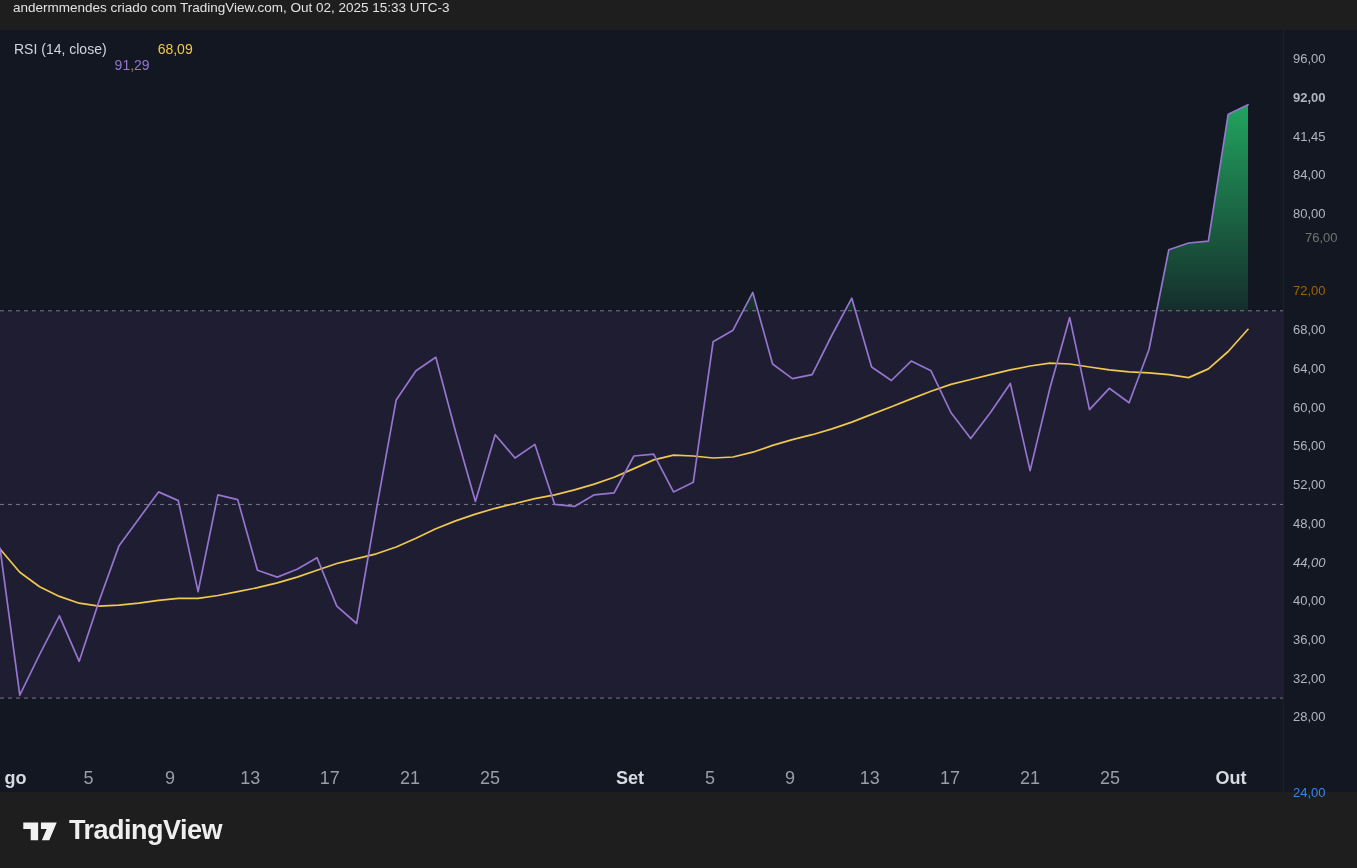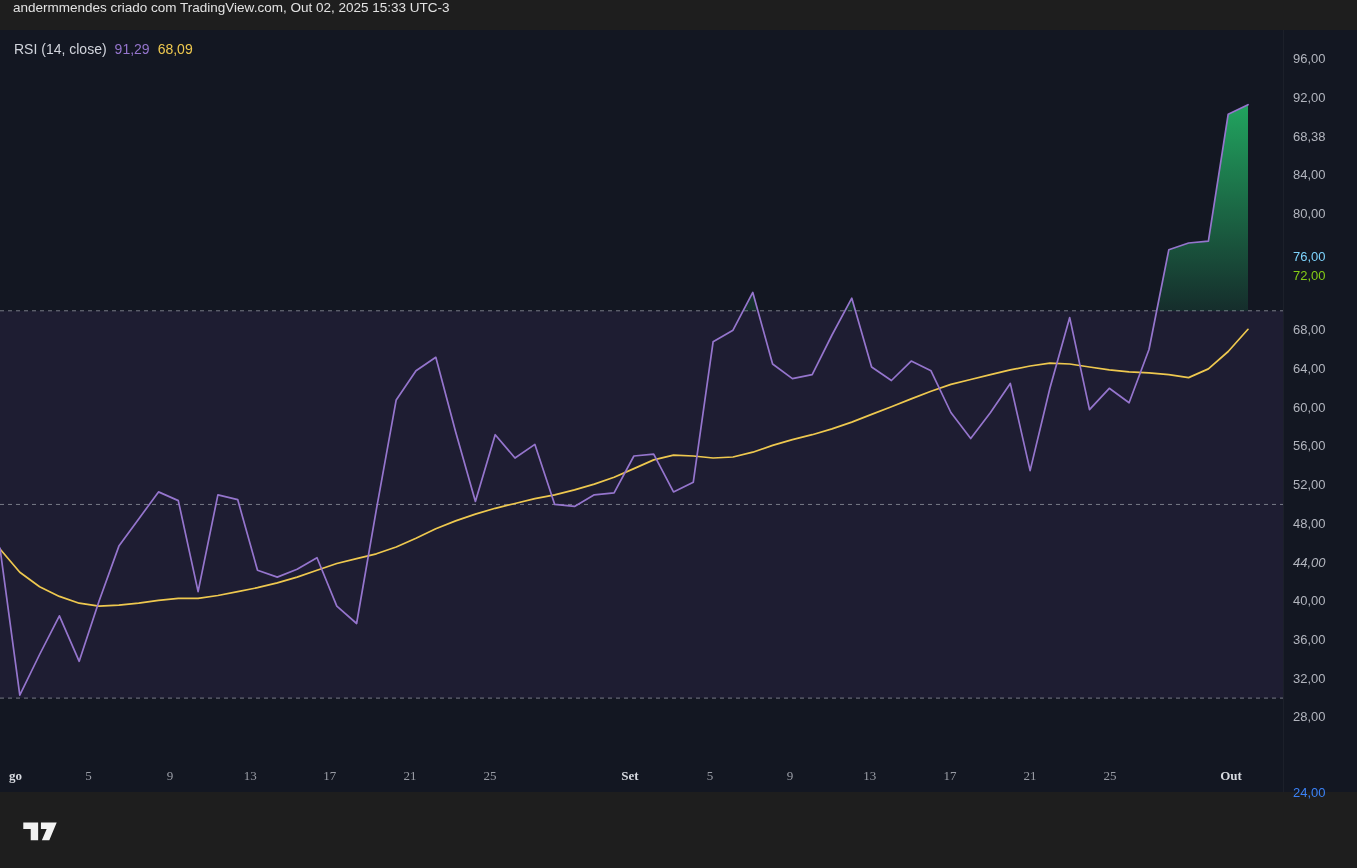--- a/index.html
+++ b/index.html
@@ -45,21 +45,21 @@
     font-size:13px; color:#b2b5be;
     line-height:14px; white-space:nowrap;
   }
   .xaxis {
     position:absolute; left:0; top:732px;
     width:1283px; height:30px;
   }
   .xtick {
     position:absolute; top:6px;
     transform:translateX(-50%);
-    font-size:13px; color:#9a9da6; white-space:nowrap;font-family:Liberation Serif, serif;
+    font-size:18px; color:#9a9da6; white-space:nowrap;
   }
   .xtick.month { color:#d7dae0; font-weight:700; }
   .bottombar {
     height:76px;
     display:flex; align-items:center;
     padding-left:22px;
     background:#1e1e1e;
   }
   .brand { display:flex; align-items:center; gap:11px; cursor:pointer; }
   .wordmark {
@@ -85,31 +85,31 @@
       <rect x="0" y="280.79365079365084" width="1283" height="387.30158730158735" fill="rgba(126,87,194,0.10)"></rect>
       <line x1="0" x2="1283" y1="280.79365079365084" y2="280.79365079365084" stroke="#787b86" stroke-width="1" stroke-dasharray="4 4"></line>
       <line x1="0" x2="1283" y1="474.44444444444446" y2="474.44444444444446" stroke="#787b86" stroke-width="1" stroke-dasharray="4 4"></line>
       <line x1="0" x2="1283" y1="668.0952380952382" y2="668.0952380952382" stroke="#787b86" stroke-width="1" stroke-dasharray="4 4"></line>
       <path d="M743.1,280.8 L752.8,262.4 L757.8,280.8 Z M845.0,280.8 L851.8,268.2 L855.4,280.8 Z M1156.6,280.8 L1168.8,219.8 L1188.6,213.0 L1208.4,211.1 L1228.2,84.2 L1248.0,74.7 L1248.0,280.8 Z" fill="url(#gfill)"></path>
       <polyline points="0.0,519.0 19.8,542.2 39.6,556.7 59.4,566.4 79.2,573.2 99.0,576.1 118.9,575.1 138.7,573.2 158.5,570.3 178.3,568.4 198.1,568.4 217.9,565.5 237.7,561.6 257.5,557.7 277.3,552.9 297.1,547.1 317.0,540.3 336.8,533.5 356.6,528.7 376.4,523.8 396.2,517.0 416.0,508.3 435.8,498.7 455.6,490.9 475.4,484.1 495.2,478.3 515.0,473.5 534.9,468.6 554.7,464.8 574.5,459.9 594.3,454.1 614.1,447.3 633.9,438.6 653.7,429.9 673.5,425.1 693.3,426.0 713.1,428.0 733.0,427.0 752.8,422.2 772.6,415.4 792.4,409.6 812.2,404.7 832.0,398.9 851.8,392.1 871.6,384.4 891.4,376.7 911.2,368.9 931.0,361.2 950.9,354.4 970.7,349.5 990.5,344.7 1010.3,339.9 1030.1,336.0 1049.9,333.1 1069.7,334.0 1089.5,337.0 1109.3,339.9 1129.1,341.8 1149.0,342.8 1168.8,344.7 1188.6,347.6 1208.4,338.9 1228.2,321.5 1248.0,299.3" fill="none" stroke="#eec84f" stroke-width="1.7" stroke-linejoin="round" stroke-linecap="round"></polyline>
       <polyline points="0.0,518.0 19.8,665.2 39.6,624.5 59.4,585.8 79.2,631.3 99.0,571.3 118.9,516.1 138.7,489.0 158.5,461.9 178.3,470.6 198.1,561.6 217.9,464.8 237.7,469.6 257.5,540.3 277.3,547.1 297.1,539.3 317.0,527.7 336.8,576.1 356.6,593.5 376.4,479.3 396.2,369.9 416.0,340.8 435.8,327.3 455.6,401.8 475.4,471.5 495.2,404.7 515.0,428.0 534.9,414.4 554.7,474.4 574.5,476.4 594.3,464.8 614.1,462.8 633.9,426.0 653.7,424.1 673.5,461.9 693.3,452.2 713.1,311.8 733.0,300.2 752.8,262.4 772.6,334.0 792.4,348.6 812.2,344.7 832.0,305.0 851.8,268.2 871.6,337.0 891.4,350.5 911.2,331.1 931.0,340.8 950.9,382.5 970.7,408.6 990.5,382.5 1010.3,353.4 1030.1,440.6 1049.9,358.3 1069.7,287.6 1089.5,379.6 1109.3,358.3 1129.1,372.8 1149.0,319.5 1168.8,219.8 1188.6,213.0 1208.4,211.1 1228.2,84.2 1248.0,74.7" fill="none" stroke="#9575cd" stroke-width="1.7" stroke-linejoin="round" stroke-linecap="round"></polyline>
     </svg>
   <div class="legend">
     <span>RSI (14, close)</span>
-    <span class="val" style="color: rgb(149, 117, 205);">91,29</span>
+    <span class="val" style="color: rgb(149, 117, 205); margin-top: 16px;">91,29</span>
     <span class="val" style="color: rgb(238, 200, 79);">68,09</span>
   </div>
   <div class="yaxis" id="yaxis">
       <span class="ytick" style="top: 22.0476px; color: rgb(178, 181, 190);">96,00</span>
-      <span class="ytick" style="top: 60.7778px; color: rgb(178, 181, 190);">92,00</span>
-      <span class="ytick" style="top: 99.5079px; color: rgb(178, 181, 190);">68,38</span>
+      <span class="ytick" style="top: 60.7778px; color: rgb(178, 181, 190); font-weight: bold;">92,00</span>
+      <span class="ytick" style="top: 99.5079px; color: rgb(178, 181, 190);">41,45</span>
       <span class="ytick" style="top: 138.238px; color: rgb(178, 181, 190); text-align: center;">84,00</span>
       <span class="ytick" style="top: 176.968px; color: rgb(178, 181, 190);">80,00</span>
-      <span class="ytick" style="top: 220px; color: #7dd3fc;">76,00</span>
-      <span class="ytick" style="top: 239px; color: #84cc16;">72,00</span>
+      <span class="ytick" style="top: 201px; color: #737373; margin-left: 12px;">76,00</span>
+      <span class="ytick" style="top: 254px; color: #a16207;">72,00</span>
       <span class="ytick" style="top: 293.159px; color: rgb(178, 181, 190);">68,00</span>
       <span class="ytick" style="top: 331.889px; color: rgb(178, 181, 190);">64,00</span>
       <span class="ytick" style="top: 370.619px; color: rgb(178, 181, 190);">60,00</span>
       <span class="ytick" style="top: 409.349px; color: rgb(178, 181, 190);">56,00</span>
       <span class="ytick" style="top: 448.079px; color: rgb(178, 181, 190);">52,00</span>
       <span class="ytick" style="top: 486.81px; color: rgb(178, 181, 190);">48,00</span>
       <span class="ytick" style="top: 525.54px; color: rgb(178, 181, 190); font-style: italic;">44,00</span>
       <span class="ytick" style="top: 564.27px; color: rgb(178, 181, 190);">40,00</span>
       <span class="ytick" style="top: 603px; color: rgb(178, 181, 190);">36,00</span>
       <span class="ytick" style="top: 641.73px; color: rgb(178, 181, 190);">32,00</span>
@@ -134,14 +134,15 @@
       <span class="xtick month" style="left: 1231.04px;">Out</span>
     </div>
 </div>
 
 <div class="bottombar">
   <div class="brand">
     <svg width="36" height="26" viewBox="0 0 38 28">
       <polygon points="1,6 17,6 17,25 9,25 9,13 1,13" fill="#f2f2f2"></polygon>
       <polygon points="20,6 37,6 29,25 21,25 26.2,13 20,13" fill="#f2f2f2"></polygon>
     </svg>
+    <span class="wordmark">TradingView</span>
   </div>
 </div>
 
 </body></html>

